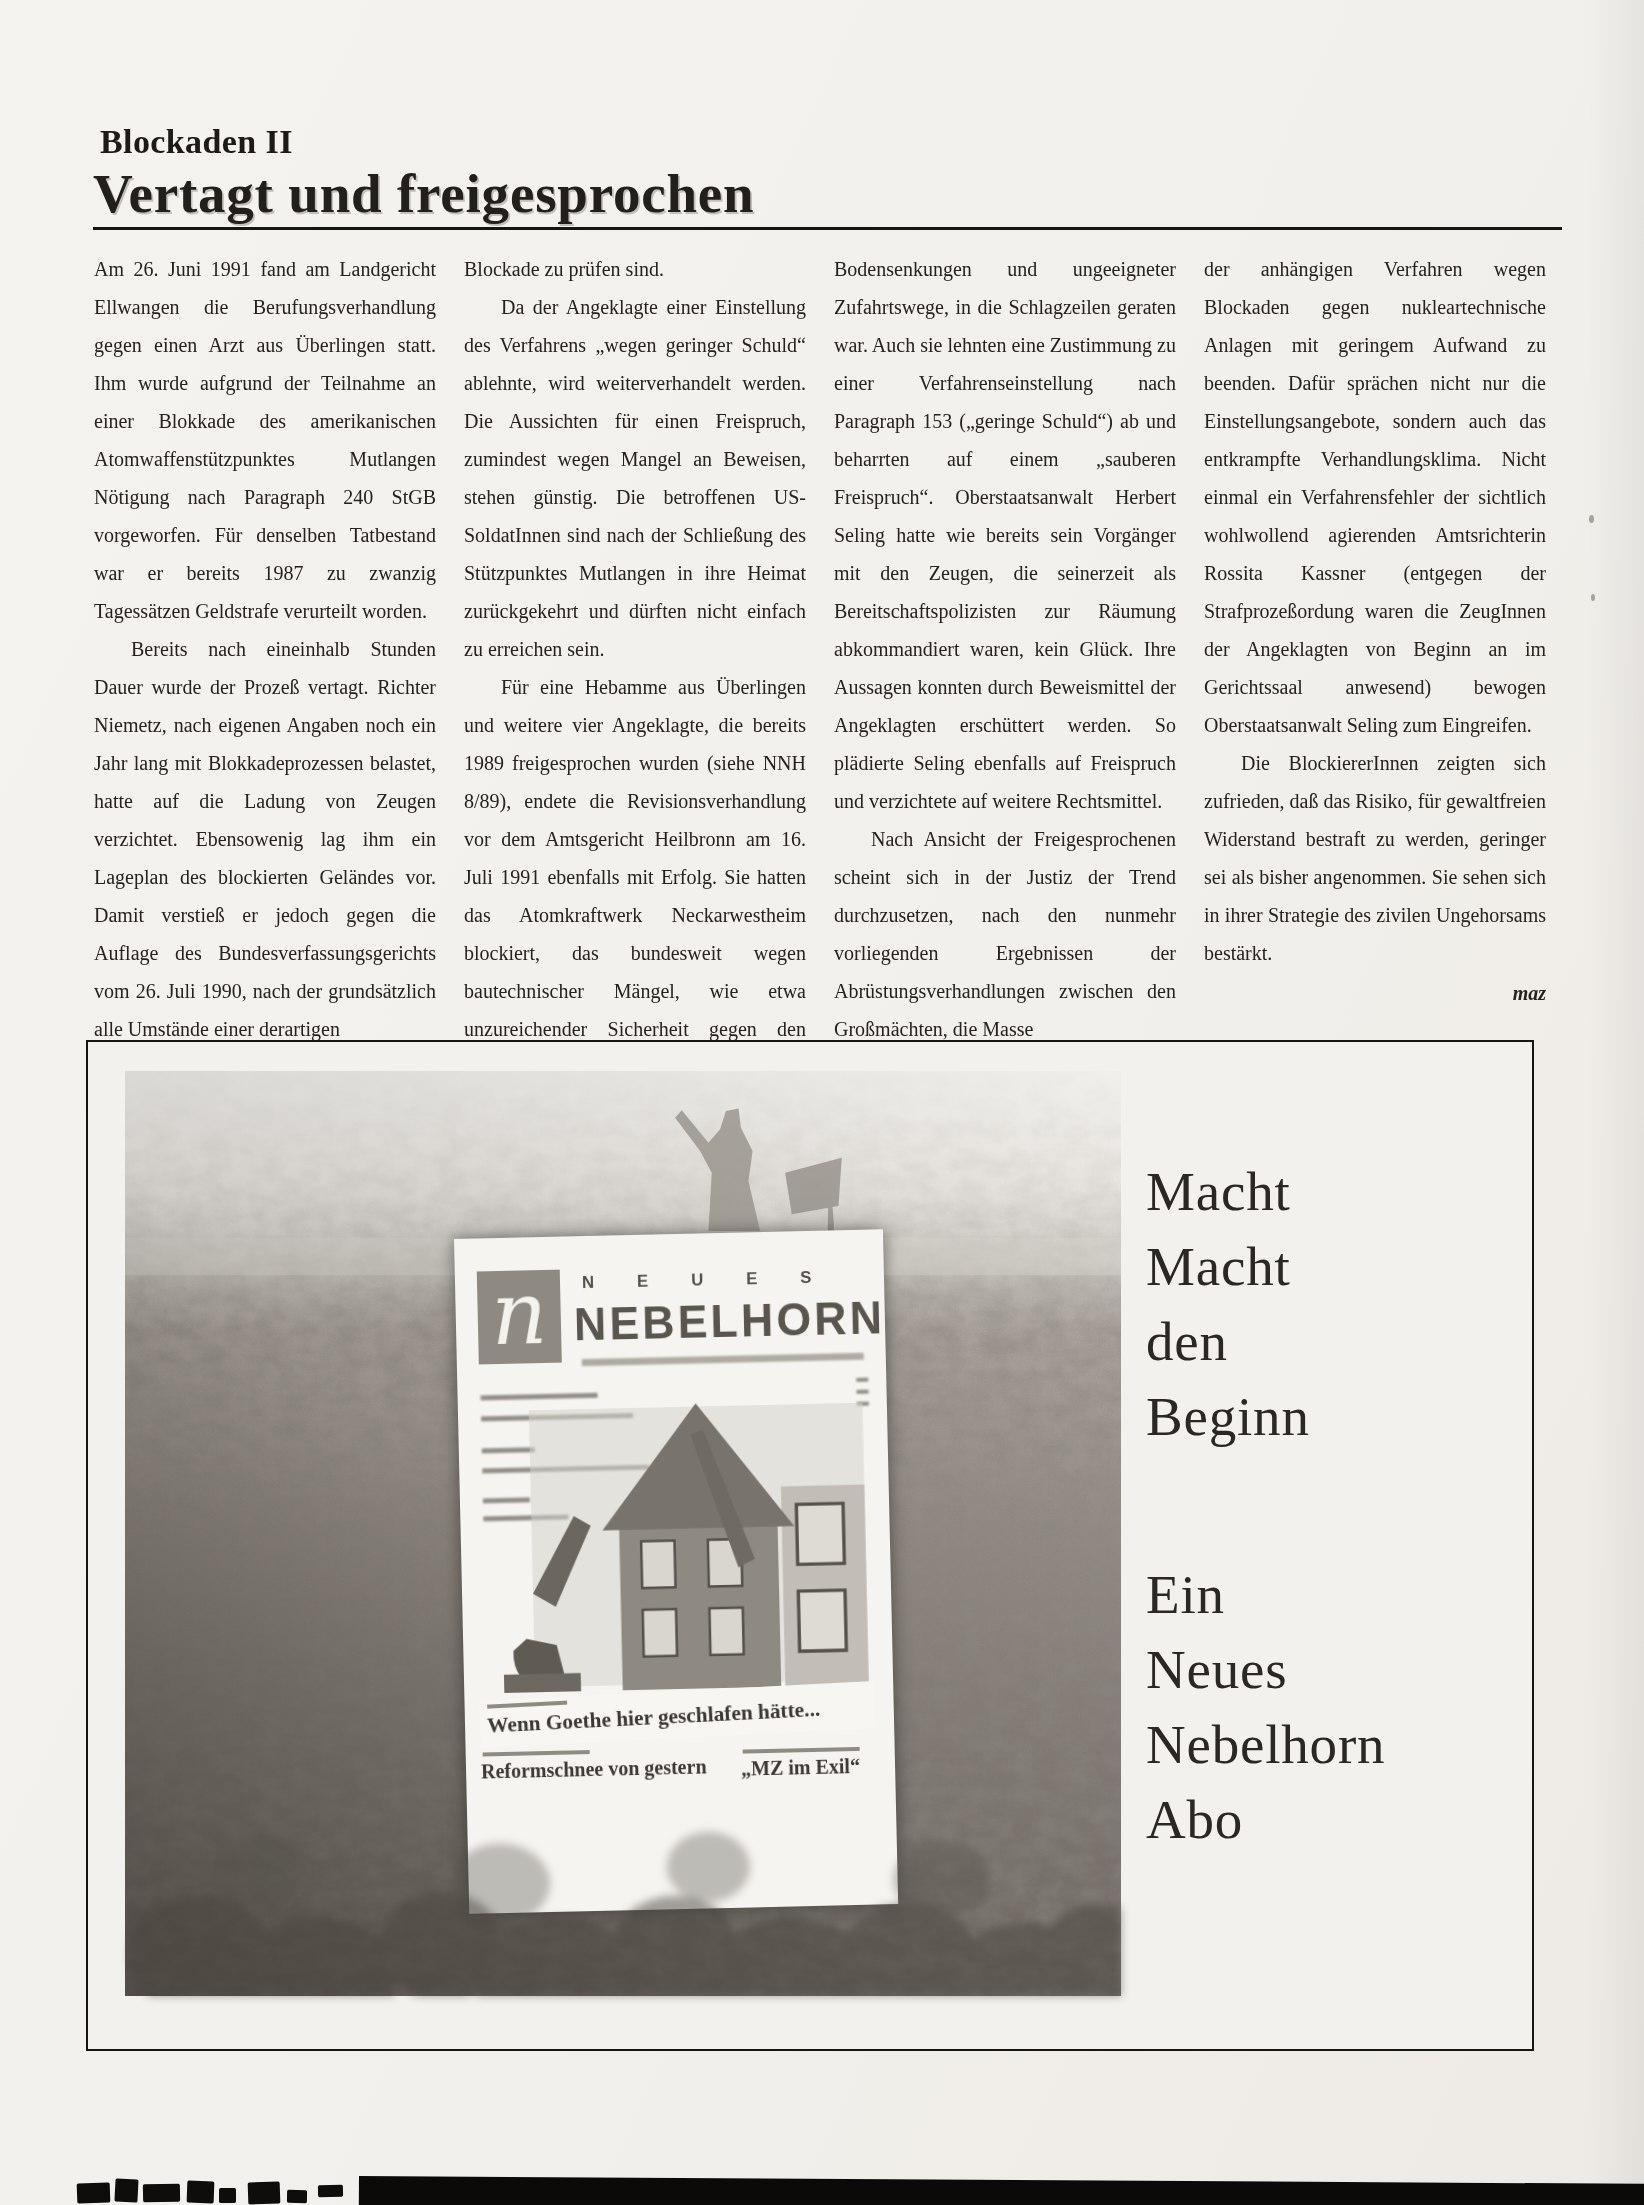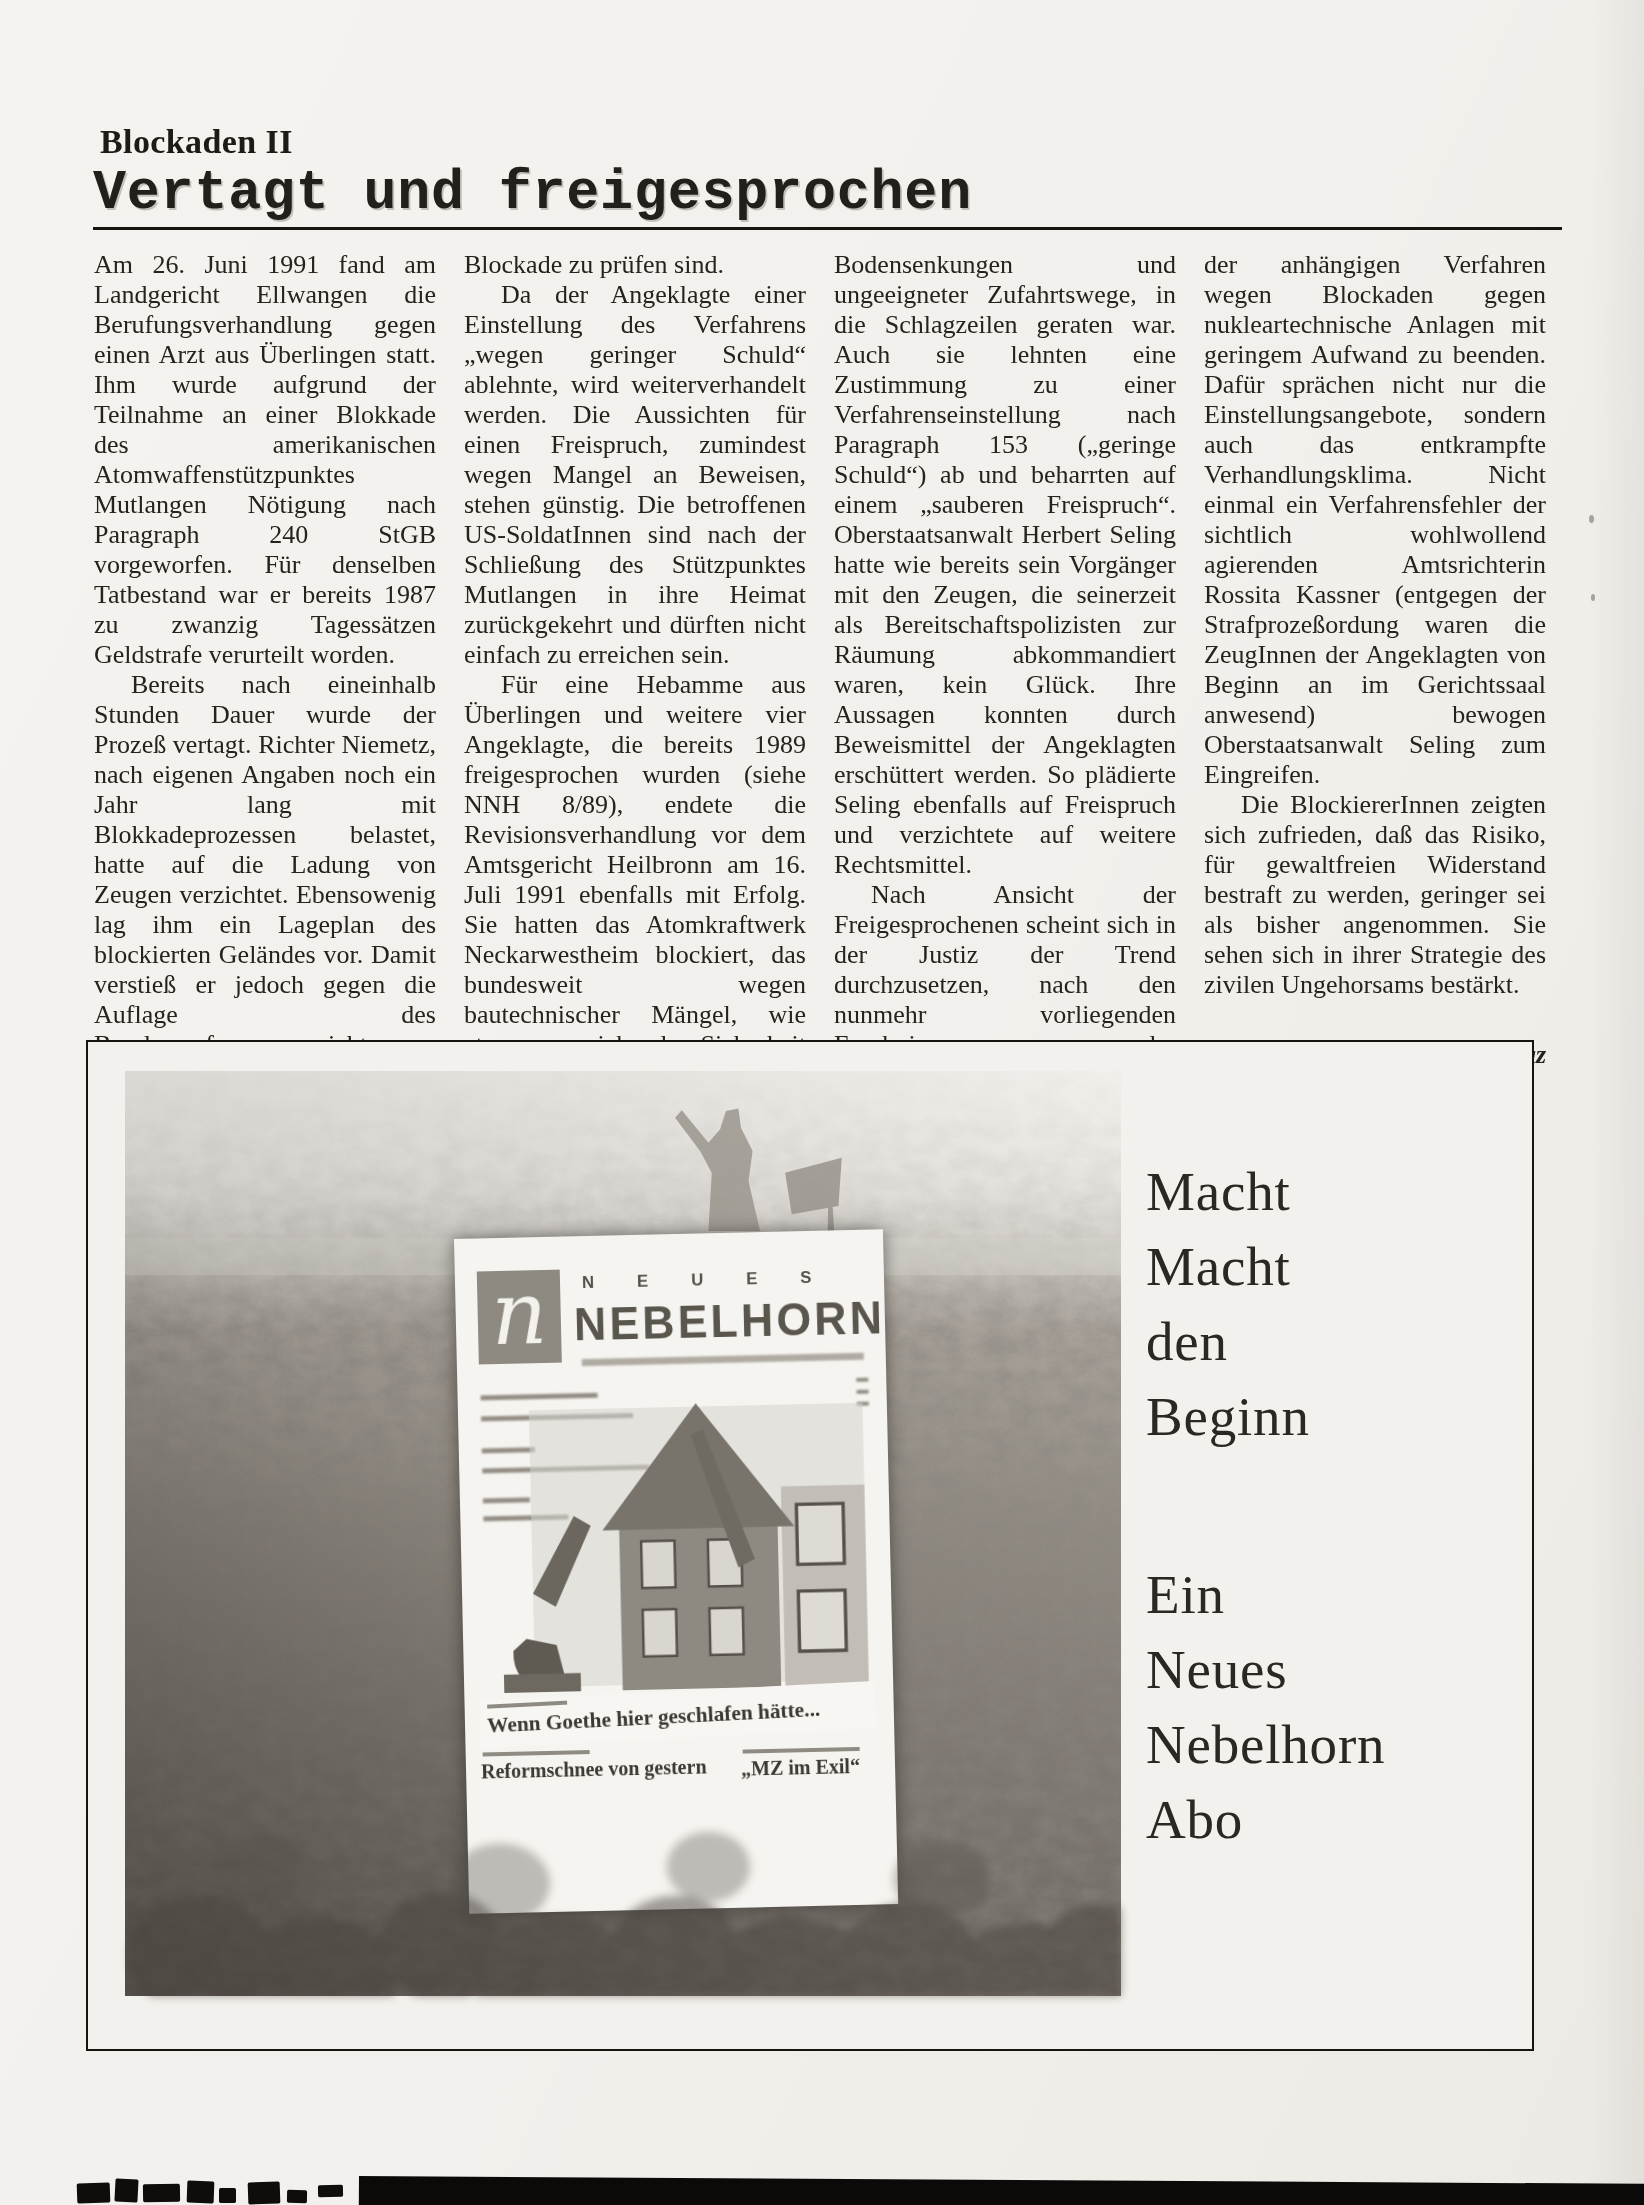--- a/index.html
+++ b/index.html
@@ -5,24 +5,24 @@
   html,body{margin:0;padding:0;background:#dddad5;}
   .page{
     position:relative;width:1645px;height:2205px;margin:0 auto;overflow:hidden;
     background:linear-gradient(115deg,#f5f3f0 0%,#f2f0ec 55%,#edeae5 100%);
     font-family:"Liberation Serif","DejaVu Serif",serif;color:#221f1b;
   }
   .page::after{content:"";position:absolute;top:0;right:0;width:58px;height:100%;
     background:linear-gradient(to right,rgba(0,0,0,0),rgba(0,0,0,.05));pointer-events:none;}
   .kicker{position:absolute;left:100px;top:123px;font-size:34px;font-weight:bold;letter-spacing:0.4px;color:#1e1b17;}
   .headline{position:absolute;left:93px;top:162px;font-size:55px;font-weight:bold;letter-spacing:0.8px;color:#23201c;
-    text-shadow:1.7px 1.7px 0 rgba(70,64,58,.28);font-family:Liberation Mono, monospace;}
+    text-shadow:1.7px 1.7px 0 rgba(70,64,58,.28);}
   .headline-rule{position:absolute;left:93px;top:227px;width:1469px;height:3.3px;background:#17150f;}
   .columns{position:absolute;left:94px;top:250px;width:1454px;display:flex;gap:28px;}
-  .col{width:342px;font-size:26px;line-height:30px;text-align:justify;color:#26221d;}
+  .col{width:342px;font-size:20px;line-height:38px;text-align:justify;color:#26221d;}
   .col p{margin:0;}
   .col p.ind{text-indent:37px;}
   .author{float:right;font-style:italic;font-weight:bold;padding-left:10px;margin-top:40px;}
   
   .photo-frame{position:absolute;left:86px;top:1040px;width:1448px;height:1011px;
     border:2.5px solid #17150f;box-sizing:border-box;background:#f3f1ed;}
   .photo{position:absolute;left:125px;top:1071px;width:996px;height:925px;overflow:hidden;}
   .photo svg{position:absolute;left:0;top:0;width:100%;height:100%;}
   .front-heads{position:absolute;left:125px;top:1071px;width:996px;height:925px;pointer-events:none;filter:blur(4.2px);z-index:6;}
   .overlay-title,.overlay-abo{position:absolute;left:1146px;font-size:55px;line-height:75px;color:#2b2823;letter-spacing:0.8px;z-index:3;}

